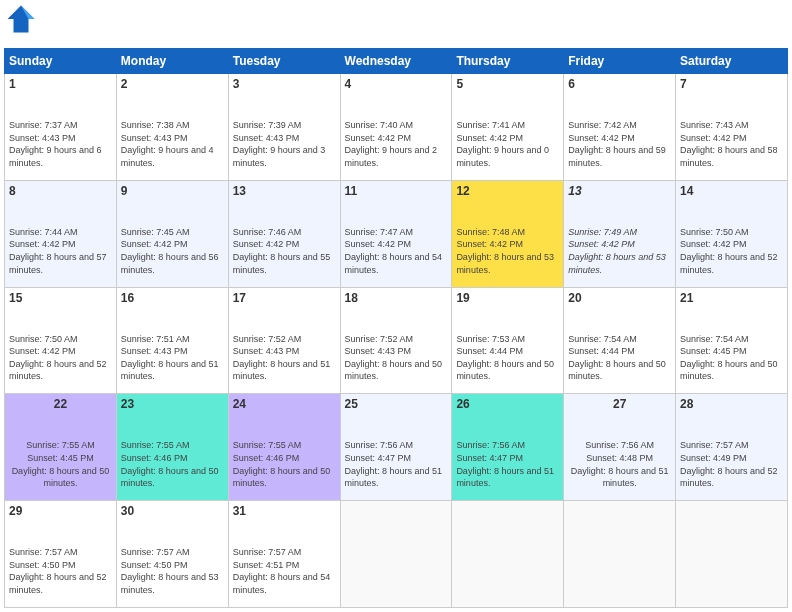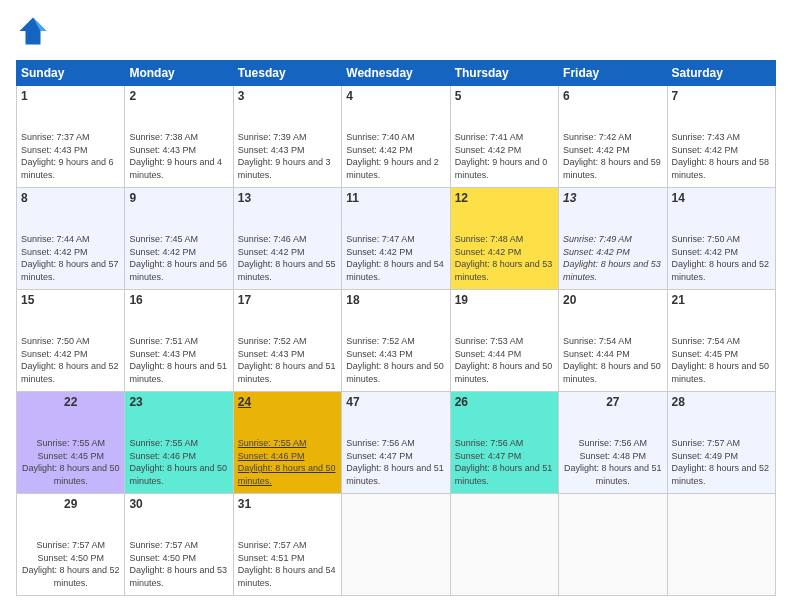--- a/index.html
+++ b/index.html
@@ -6,21 +6,21 @@
     body {
       font-family: Arial, sans-serif;
       background: #fff;
       width: 792px;
       height: 612px;
       overflow: hidden;
     }
     .page {
       width: 792px;
       height: 612px;
-      padding: 16px;
+      padding: 4px;
       display: flex;
       flex-direction: column;
     }
     .header {
       display: flex;
       justify-content: space-between;
       align-items: flex-start;
       margin-bottom: 10px;
     }
     .logo {
@@ -220,43 +220,43 @@
         </tr>
         <tr>
           <td style="background: #c4b5fd; text-align: center;">
             <span class="day-number">22</span>
             <div class="day-info">Sunrise: 7:55 AM<br>Sunset: 4:45 PM<br>Daylight: 8 hours and 50 minutes.</div>
           </td>
           <td style="background: #5eead4;">
             <span class="day-number">23</span>
             <div class="day-info">Sunrise: 7:55 AM<br>Sunset: 4:46 PM<br>Daylight: 8 hours and 50 minutes.</div>
           </td>
-          <td style="background: #eab308; text-decoration: underline;">
+          <td style="background: #c4b5fd;">
             <span class="day-number">24</span>
             <div class="day-info">Sunrise: 7:55 AM<br>Sunset: 4:46 PM<br>Daylight: 8 hours and 50 minutes.</div>
           </td>
           <td style="background: rgb(240, 244, 255);">
-            <span class="day-number">47</span>
+            <span class="day-number">25</span>
             <div class="day-info">Sunrise: 7:56 AM<br>Sunset: 4:47 PM<br>Daylight: 8 hours and 51 minutes.</div>
           </td>
           <td style="background: #5eead4;">
             <span class="day-number">26</span>
             <div class="day-info">Sunrise: 7:56 AM<br>Sunset: 4:47 PM<br>Daylight: 8 hours and 51 minutes.</div>
           </td>
           <td style="background: rgb(240, 244, 255); text-align: center;">
             <span class="day-number">27</span>
             <div class="day-info">Sunrise: 7:56 AM<br>Sunset: 4:48 PM<br>Daylight: 8 hours and 51 minutes.</div>
           </td>
           <td style="background: rgb(240, 244, 255);">
             <span class="day-number">28</span>
             <div class="day-info">Sunrise: 7:57 AM<br>Sunset: 4:49 PM<br>Daylight: 8 hours and 52 minutes.</div>
           </td>
         </tr>
         <tr>
-          <td style="background: rgb(255, 255, 255); text-align: center;">
+          <td style="background: rgb(255, 255, 255);">
             <span class="day-number">29</span>
             <div class="day-info">Sunrise: 7:57 AM<br>Sunset: 4:50 PM<br>Daylight: 8 hours and 52 minutes.</div>
           </td>
           <td style="background: rgb(255, 255, 255);">
             <span class="day-number">30</span>
             <div class="day-info">Sunrise: 7:57 AM<br>Sunset: 4:50 PM<br>Daylight: 8 hours and 53 minutes.</div>
           </td>
           <td style="background: rgb(255, 255, 255);">
             <span class="day-number">31</span>
             <div class="day-info">Sunrise: 7:57 AM<br>Sunset: 4:51 PM<br>Daylight: 8 hours and 54 minutes.</div>

